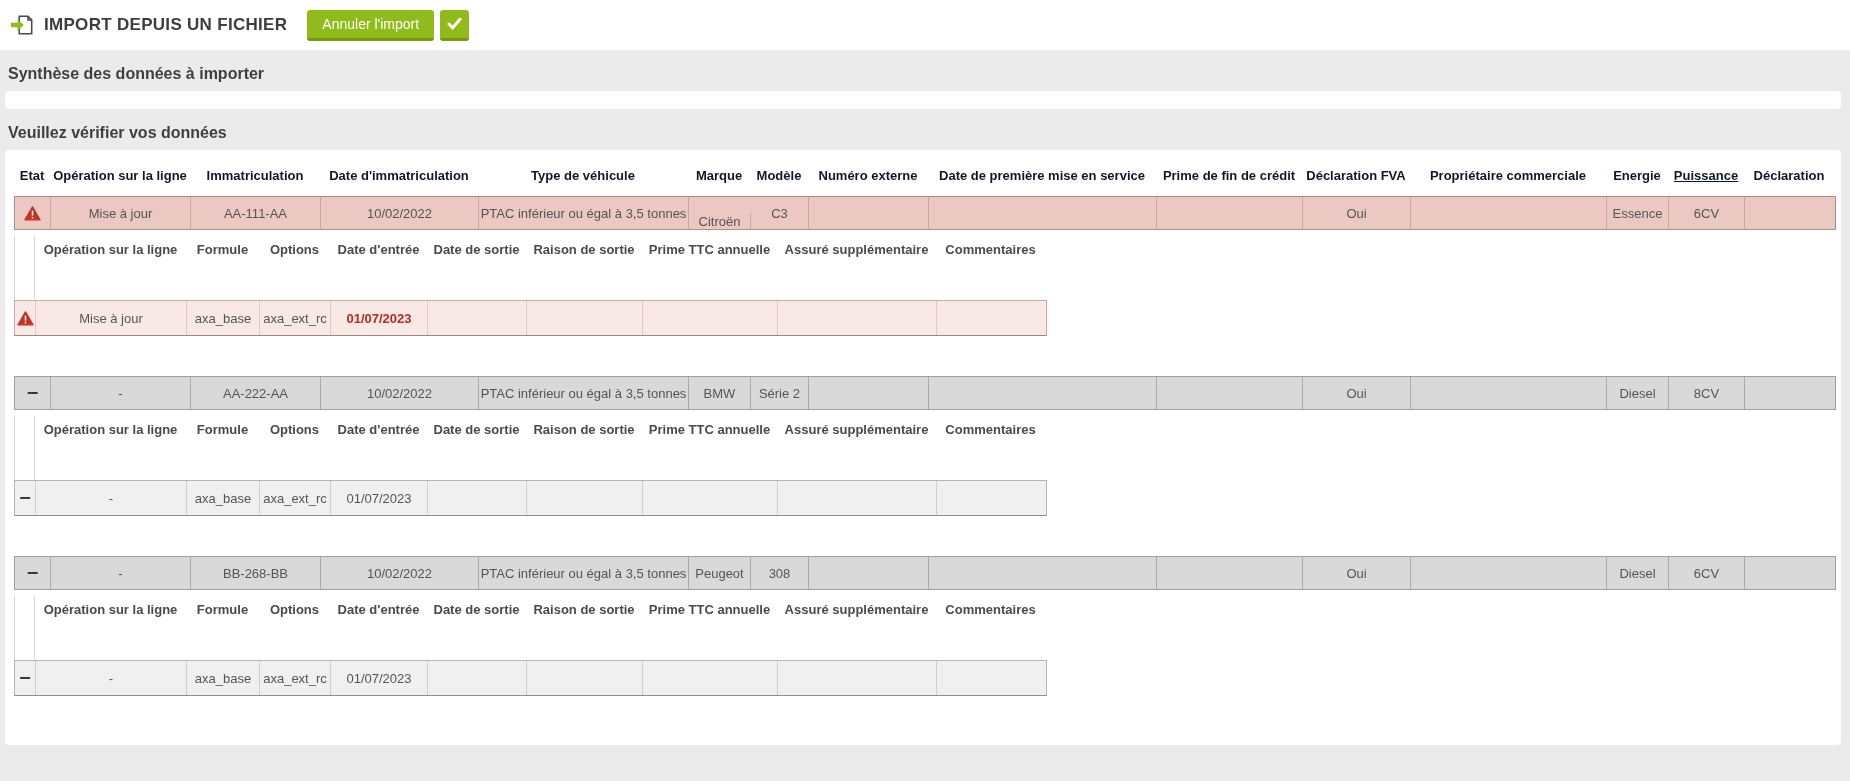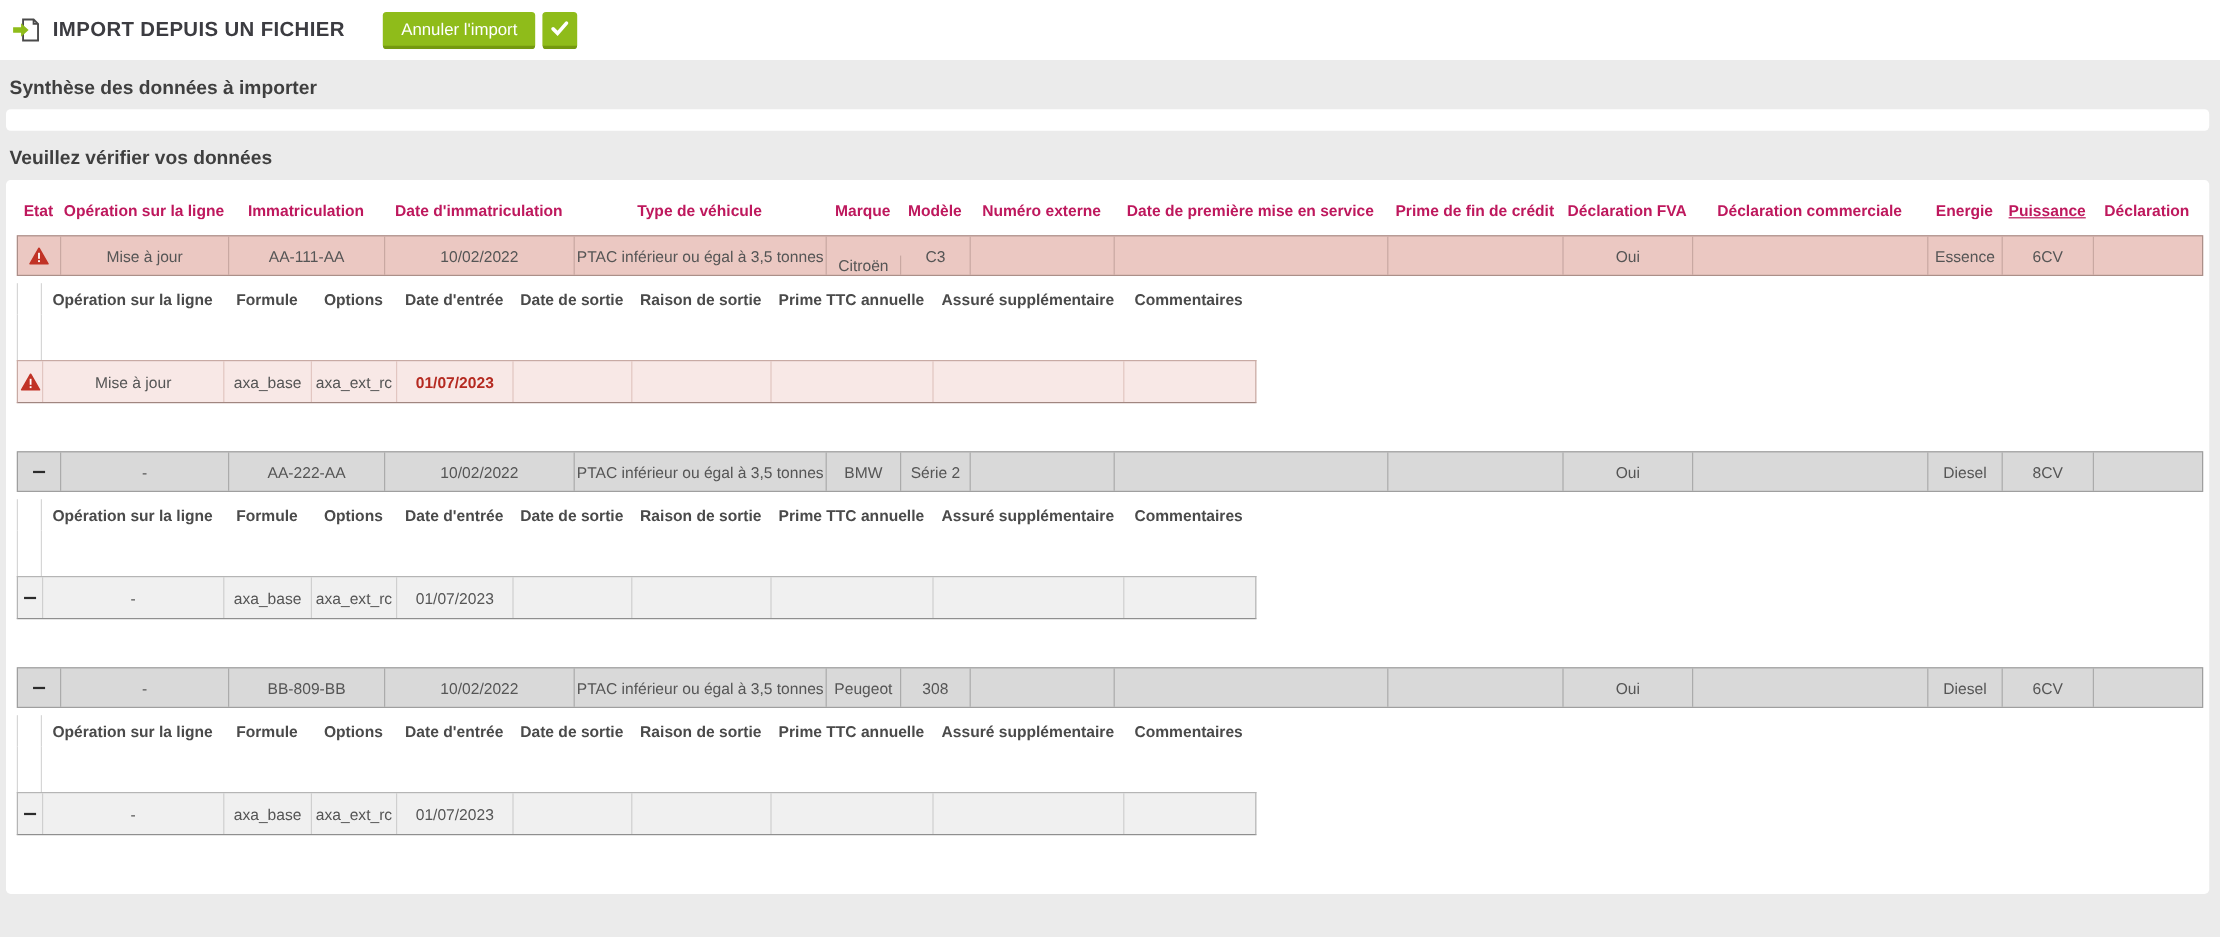--- a/index.html
+++ b/index.html
@@ -31,39 +31,39 @@
     margin:0 0 0 10px;font-size:17px;font-weight:700;color:#3c3c41;
     letter-spacing:.3px;white-space:nowrap;
   }
   .btn{
     border:0;border-bottom:3px solid var(--accent-green-dark);
     background:var(--accent-green);color:#fff;
     font-family:inherit;font-size:14px;font-weight:400;
     height:31px;padding:0 15px;border-radius:3px;cursor:pointer;
     display:inline-flex;align-items:center;justify-content:center;
   }
-  .btn-cancel{margin-left:32px;}
+  .btn-cancel{margin-left:20px;}
   .btn-check{margin-left:6px;padding:0 7px;font-weight:700;}
   
   .section-title{
     margin:15px 0 8px 8px;font-size:16px;font-weight:700;color:#3f3f3f;
   }
   .card{
     background:#fff;border-radius:4px;margin:0 9px 0 5px;width:1836px;
   }
   .summary-card{padding:9px 0 9px 14px;}
   .summary-row{display:flex;align-items:center;height:23px;}
   .summary-row .icon{display:inline-flex;align-items:center;}
   .eye{cursor:pointer;margin-right:9px;}
   .summary-label{margin-left:10px;font-size:12.5px;color:#6b6b6b;}
   
   .table-card{padding:10px 9px 9px 9px;min-height:566px;}
   .main-header{display:flex;align-items:center;height:30px;margin-bottom:6px;}
   .hcell{
-    font-size:13px;font-weight:700;color:#be185d;text-align:center;
+    font-size:13px;font-weight:700;color:#0f172a;text-align:center;
     white-space:nowrap;overflow:hidden;flex:0 0 auto;
   }
   .mrow{
     display:flex;height:34px;border:1px solid #9f9f9f;width:1822px;
     background:var(--valid-row-bg);
   }
   .mrow.error{background:var(--error-row-bg);border-color:#ab8f89;}
   .mcell{
     flex:0 0 auto;display:flex;align-items:center;justify-content:center;
     border-right:1px solid #ababab;font-size:13px;color:#555;
@@ -138,21 +138,21 @@
       <div class="hcell" style="width: 140px;">Opération sur la ligne</div>
       <div class="hcell" style="width: 130px;">Immatriculation</div>
       <div class="hcell" style="width: 158px;">Date d'immatriculation</div>
       <div class="hcell" style="width: 210px;">Type de véhicule</div>
       <div class="hcell" style="width: 62px;">Marque</div>
       <div class="hcell" style="width: 58px;">Modèle</div>
       <div class="hcell" style="width: 120px;">Numéro externe</div>
       <div class="hcell" style="width: 228px;">Date de première mise en service</div>
       <div class="hcell" style="width: 146px;">Prime de fin de crédit</div>
       <div class="hcell" style="width: 108px;">Déclaration FVA</div>
-      <div class="hcell" style="width: 196px;">Déclaration commerciale</div>
+      <div class="hcell" style="width: 196px;">Propriétaire commerciale</div>
       <div class="hcell" style="width: 62px;">Energie</div>
       <div class="hcell" style="width: 76px; text-decoration: underline;">Puissance</div>
       <div class="hcell" style="width: 90px;">Déclaration</div>
     </div>
   <div id="groups">
       <div class="group">
         <div class="mrow error">
           <div class="mcell" style="width: 36px;">
             <span class="icon">
               <svg viewBox="0 0 20 18" width="17" height="15">
@@ -266,21 +266,21 @@
             <div class="scell" style="width: 109px;"></div>
           </div>
         </div>
       </div>
       <div class="group">
         <div class="mrow valid">
           <div class="mcell" style="width: 36px;">
             <span class="icon"><span class="minus">−</span></span>
           </div>
           <div class="mcell" style="width: 140px;">-</div>
-          <div class="mcell" style="width: 130px;">BB-809-BB</div>
+          <div class="mcell" style="width: 130px;">BB-268-BB</div>
           <div class="mcell" style="width: 158px;">10/02/2022</div>
           <div class="mcell" style="width: 210px;">PTAC inférieur ou égal à 3,5 tonnes</div>
           <div class="mcell" style="width: 62px;">Peugeot</div>
           <div class="mcell" style="width: 58px;">308</div>
           <div class="mcell" style="width: 120px;"></div>
           <div class="mcell" style="width: 228px;"></div>
           <div class="mcell" style="width: 146px;"></div>
           <div class="mcell" style="width: 108px;">Oui</div>
           <div class="mcell" style="width: 196px;"></div>
           <div class="mcell" style="width: 62px;">Diesel</div>

